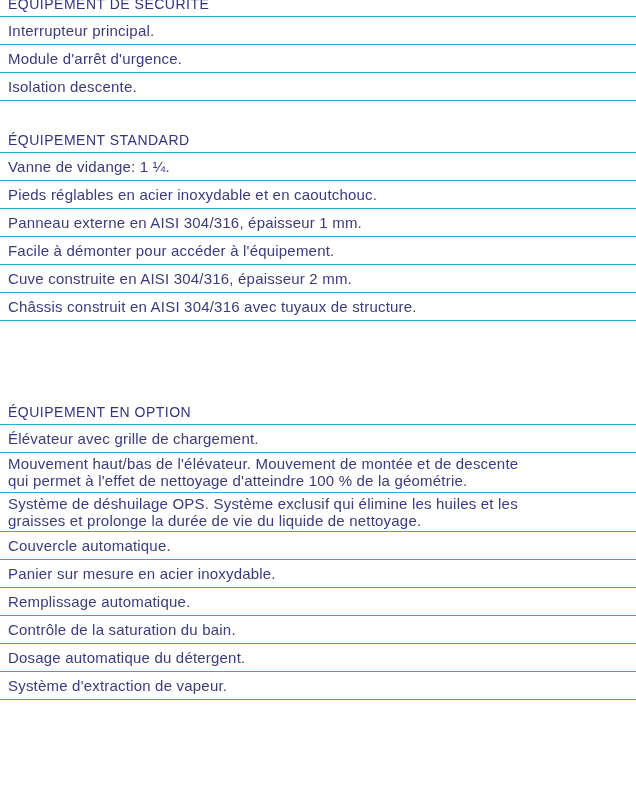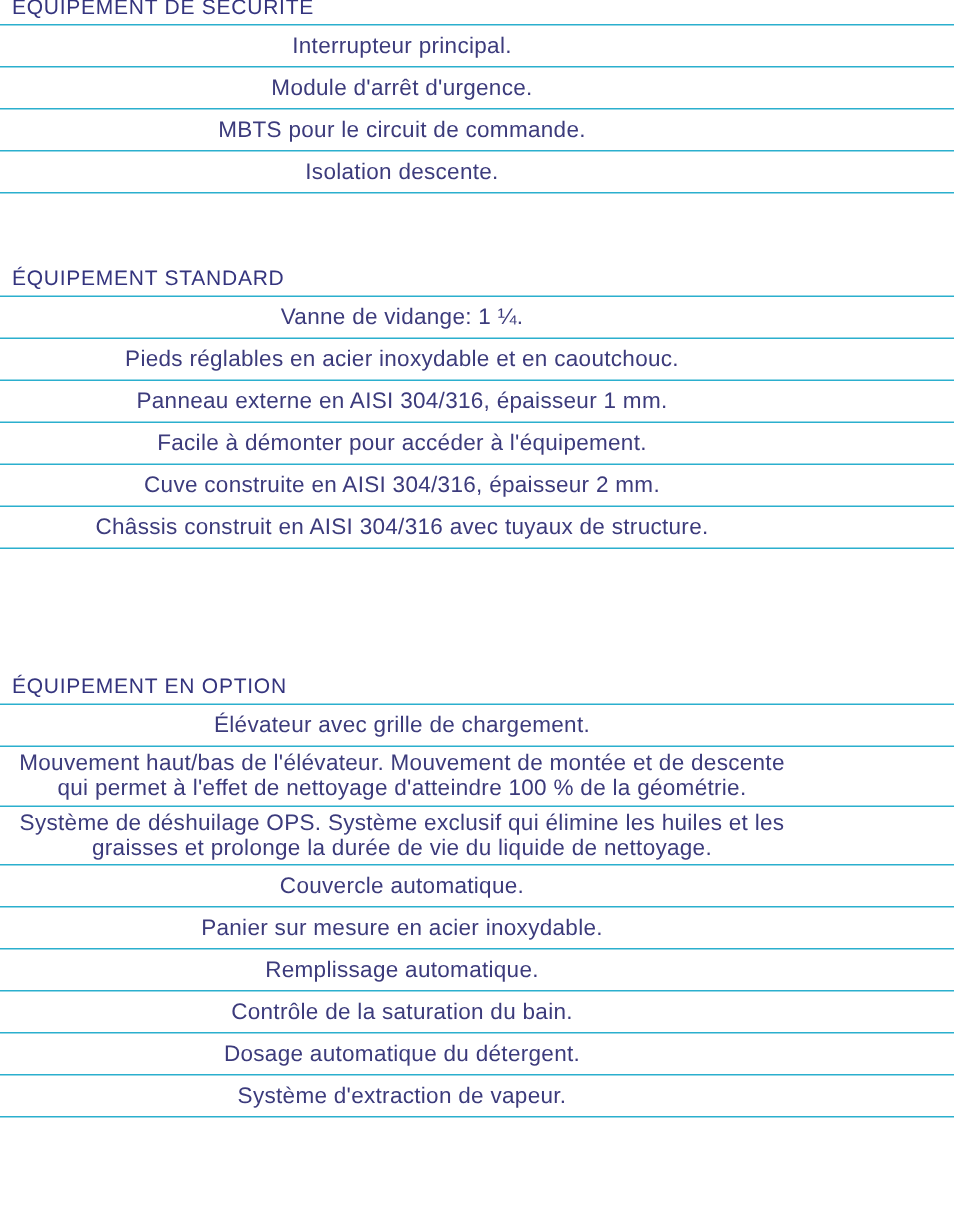--- a/index.html
+++ b/index.html
@@ -22,26 +22,25 @@
     margin: 0;
     padding: 0 8px 4px 8px;
     font-size: 14px;
     font-weight: 500;
     letter-spacing: 0.5px;
     line-height: 16px;
     color: var(--heading);
     border-bottom: 1.5px solid var(--rule);
   }
   .sec-first .sec-title { margin-top: -4px; }   
-  .sec-gap-std { margin-top: 48px; }
+  .sec-gap-std { margin-top: 31px; }
   .sec-gap-opt { margin-top: 83px; }
   .row {
     padding: 5px 22px 5px 8px;
     border-bottom: 1.5px solid var(--rule);
-    text-align: center;
   }
   .row.two-line { padding-top: 2px; padding-bottom: 2.5px; }
   .row-text {
     display: block;
     max-width: 520px;
     font-size: 15px;
     line-height: 17px;
     letter-spacing: 0.2px;
     color: var(--text);
   }
@@ -51,23 +50,20 @@
 
 <main class="sheet">
 
   <section class="sec sec-first">
     <h2 class="sec-title">ÉQUIPEMENT DE SÉCURITÉ</h2>
     <div class="row">
       <span class="row-text">Interrupteur principal.</span>
     </div>
     <div class="row">
       <span class="row-text">Module d'arrêt d'urgence.</span>
-    </div>
-    <div class="row">
-      <span class="row-text">MBTS pour le circuit de commande.</span>
     </div>
     <div class="row">
       <span class="row-text">Isolation descente.</span>
     </div>
   </section>
 
   <section class="sec sec-gap-std">
     <h2 class="sec-title">ÉQUIPEMENT STANDARD</h2>
     <div class="row">
       <span class="row-text">Vanne de vidange: 1 ¼.</span>

